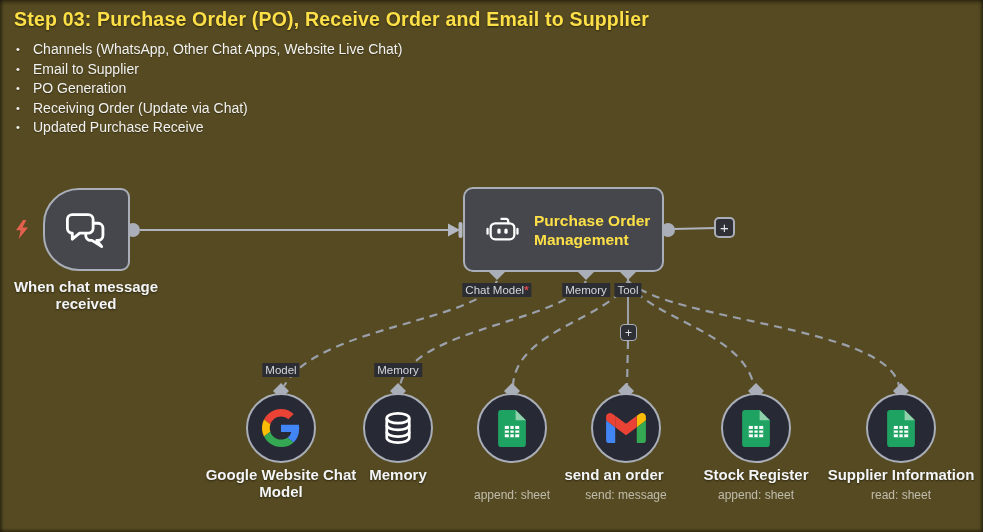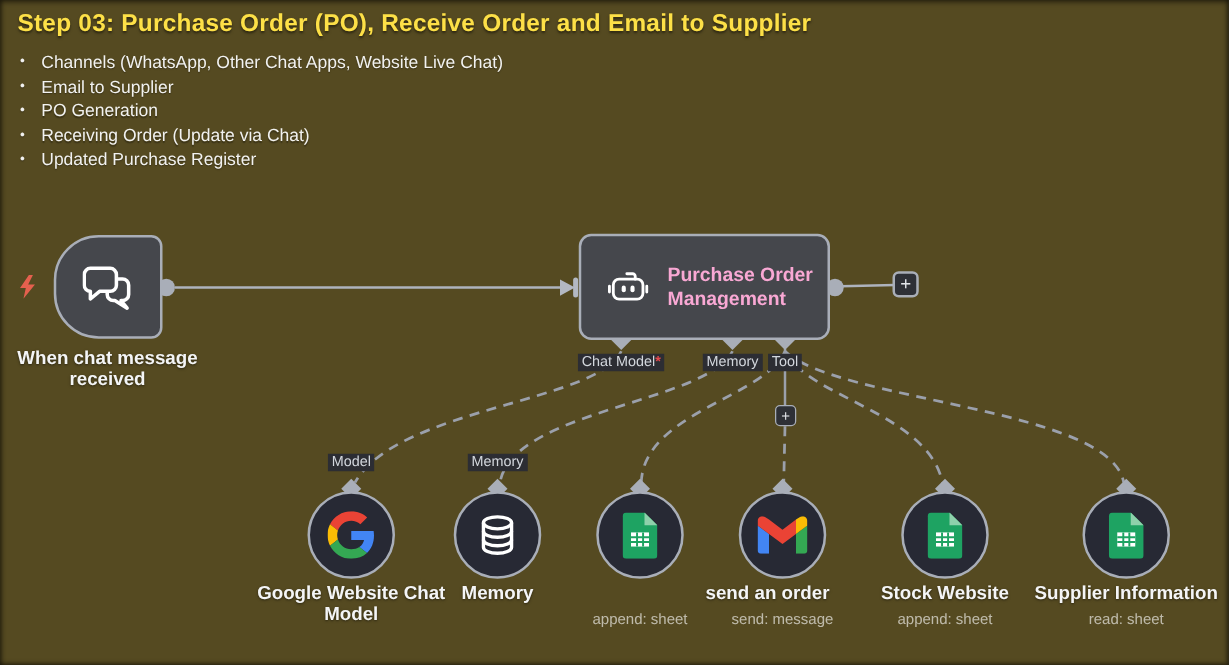--- a/index.html
+++ b/index.html
@@ -31,21 +31,21 @@
     display:flex; align-items:center; justify-content:center; cursor:pointer;
   }
   .bolt{position:absolute; left:15px; top:220px;}
   
   .agent-node{
     position:absolute; left:463px; top:187px; width:201px; height:85px; box-sizing:border-box;
     background:#45474c; border:2px solid #a9aeb8; border-radius:10px;
     display:flex; align-items:center; gap:15px; padding-left:21px; cursor:pointer;
   }
   .agent-title{
-    width:125px; font-size:15.5px; font-weight:bold; color:#f9a8d4; line-height:19px;
+    width:125px; font-size:15.5px; font-weight:bold; color:#fde047; line-height:19px;
   }
   .node-label{
     position:absolute; text-align:center; font-weight:bold; font-size:15px; color:#f4f5f6;
     line-height:17px; text-shadow:0 1px 2px rgba(0,0,0,.5);
   }
   .subtitle{
     position:absolute; text-align:center; font-weight:normal; font-size:12px;
     color:rgba(255,255,255,.62); text-shadow:none;
   }
   .chip{
@@ -69,21 +69,21 @@
 
 <div class="page">
 
   <div class="header">
     <h1 class="title">Step 03: Purchase Order (PO), Receive Order and Email to Supplier</h1>
     <ul class="bullets">
       <li>Channels (WhatsApp, Other Chat Apps, Website Live Chat)</li>
       <li>Email to Supplier</li>
       <li>PO Generation</li>
       <li>Receiving Order (Update via Chat)</li>
-      <li>Updated Purchase Register</li>
+      <li>Updated Purchase Receive</li>
     </ul>
   </div>
 
   <svg class="wires" viewBox="0 0 983 532">
 
     <line x1="140" y1="230" x2="449" y2="230" stroke="#aeb3bd" stroke-width="2"></line>
     <polygon points="448,223.5 460,230 448,236.5" fill="#b3b8c2"></polygon>
     <rect x="458.5" y="222" width="4" height="16" rx="2" fill="#b3b8c2"></rect>
 
     <line x1="673" y1="229" x2="716" y2="228" stroke="#aeb3bd" stroke-width="2"></line>
@@ -211,21 +211,21 @@
       <path d="M17,0 l10,10 h-10 z" fill="#8ED1AB"></path>
       <rect x="6.5" y="15.5" width="14" height="11" fill="#ffffff"></rect>
       <g stroke="#1EA362" stroke-width="1.5">
         <line x1="11.2" y1="15.5" x2="11.2" y2="26.5"></line>
           <line x1="15.9" y1="15.5" x2="15.9" y2="26.5"></line>
         <line x1="6.5" y1="19.2" x2="20.5" y2="19.2"></line>
           <line x1="6.5" y1="22.9" x2="20.5" y2="22.9"></line>
       </g>
     </svg>
   </div>
-  <div class="node-label" style="left:666px; top:466px; width:180px;">Stock Website</div>
+  <div class="node-label" style="left:666px; top:466px; width:180px;">Stock Register</div>
   <div class="subtitle" style="left:666px; top:488px; width:180px;">append: sheet</div>
 
   <div class="circle-node" style="left:866px; top:393px;">
     <svg width="28" height="37" viewBox="0 0 27 36">
       <path d="M3,0 h14 l10,10 v23 a3,3 0 0 1 -3,3 H3 a3,3 0 0 1 -3,-3 V3 a3,3 0 0 1 3,-3 z" fill="#1EA362"></path>
       <path d="M17,0 l10,10 h-10 z" fill="#8ED1AB"></path>
       <rect x="6.5" y="15.5" width="14" height="11" fill="#ffffff"></rect>
       <g stroke="#1EA362" stroke-width="1.5">
         <line x1="11.2" y1="15.5" x2="11.2" y2="26.5"></line>
           <line x1="15.9" y1="15.5" x2="15.9" y2="26.5"></line>

